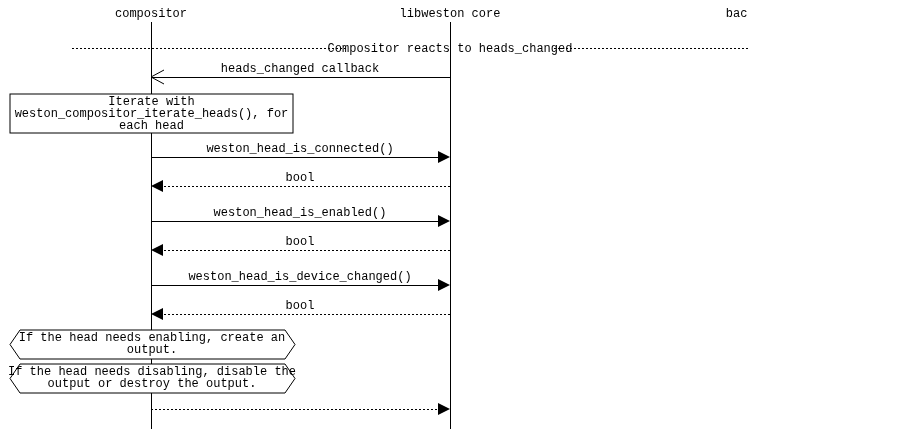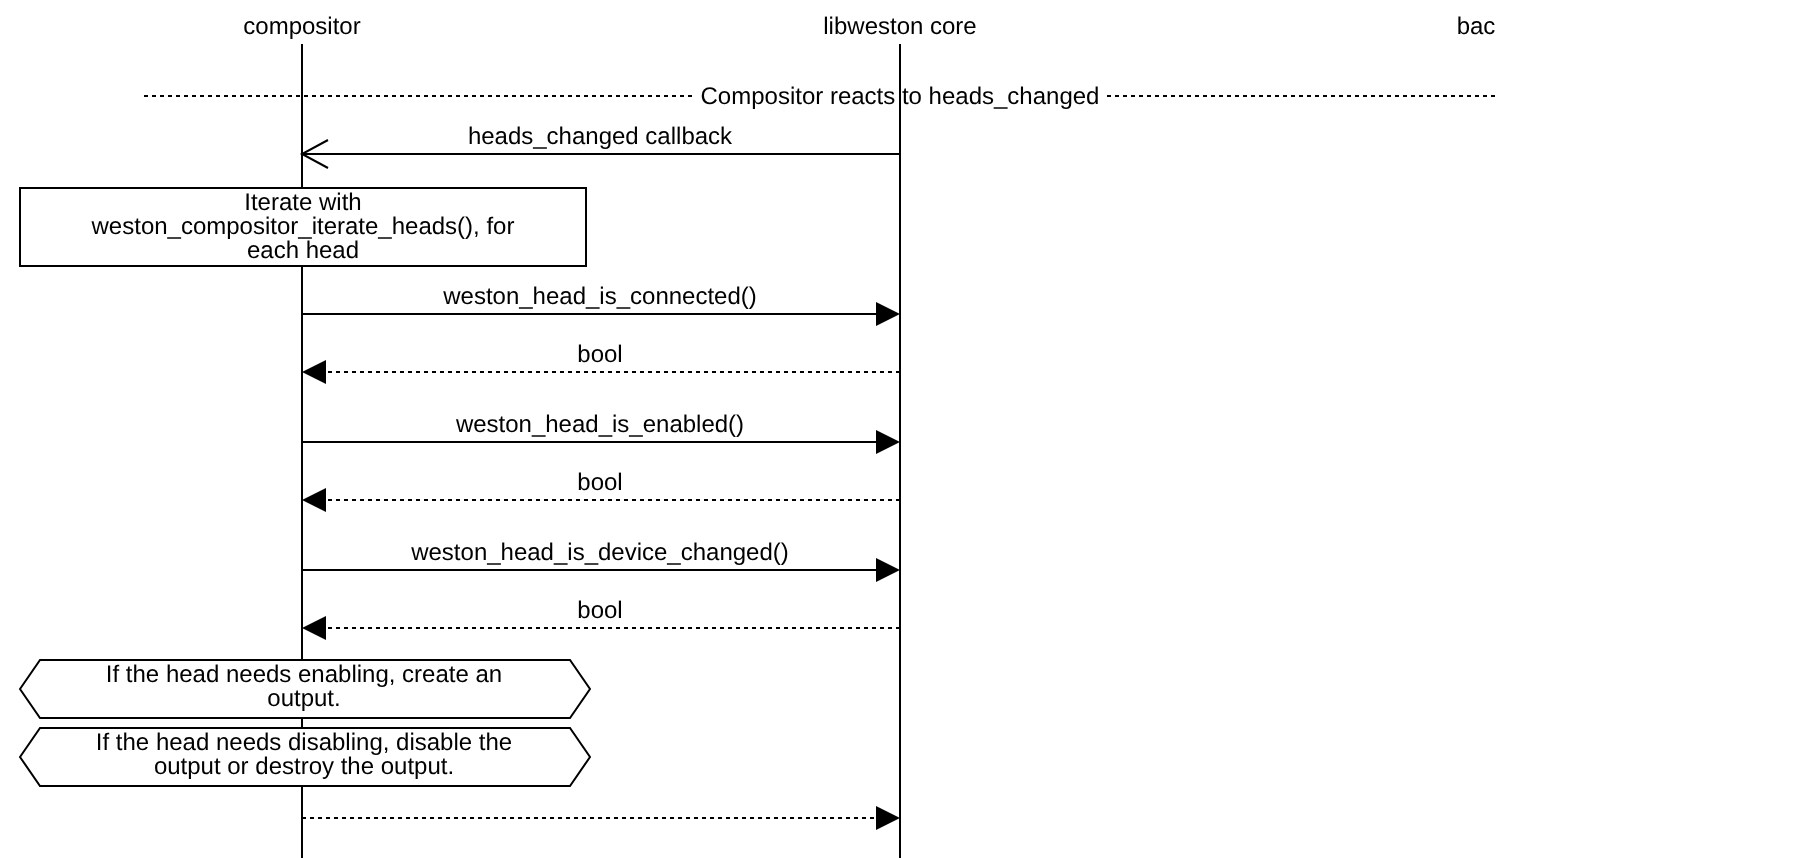--- a/index.html
+++ b/index.html
@@ -6,21 +6,21 @@
   html, body {
     margin: 0;
     padding: 0;
     background: #ffffff;
   }
   #diagram-root {
     position: relative;
     width: 748px;
     height: 429px;
     background: #ffffff;
-    font-family: Liberation Sans, sans-serif;
+    font-family: Liberation Mono, monospace;
     overflow: hidden;
   }
   #diagram-svg {
     position: absolute;
     top: 0;
     left: 0;
     width: 900px;
     height: 429px;
     display: block;
   }

